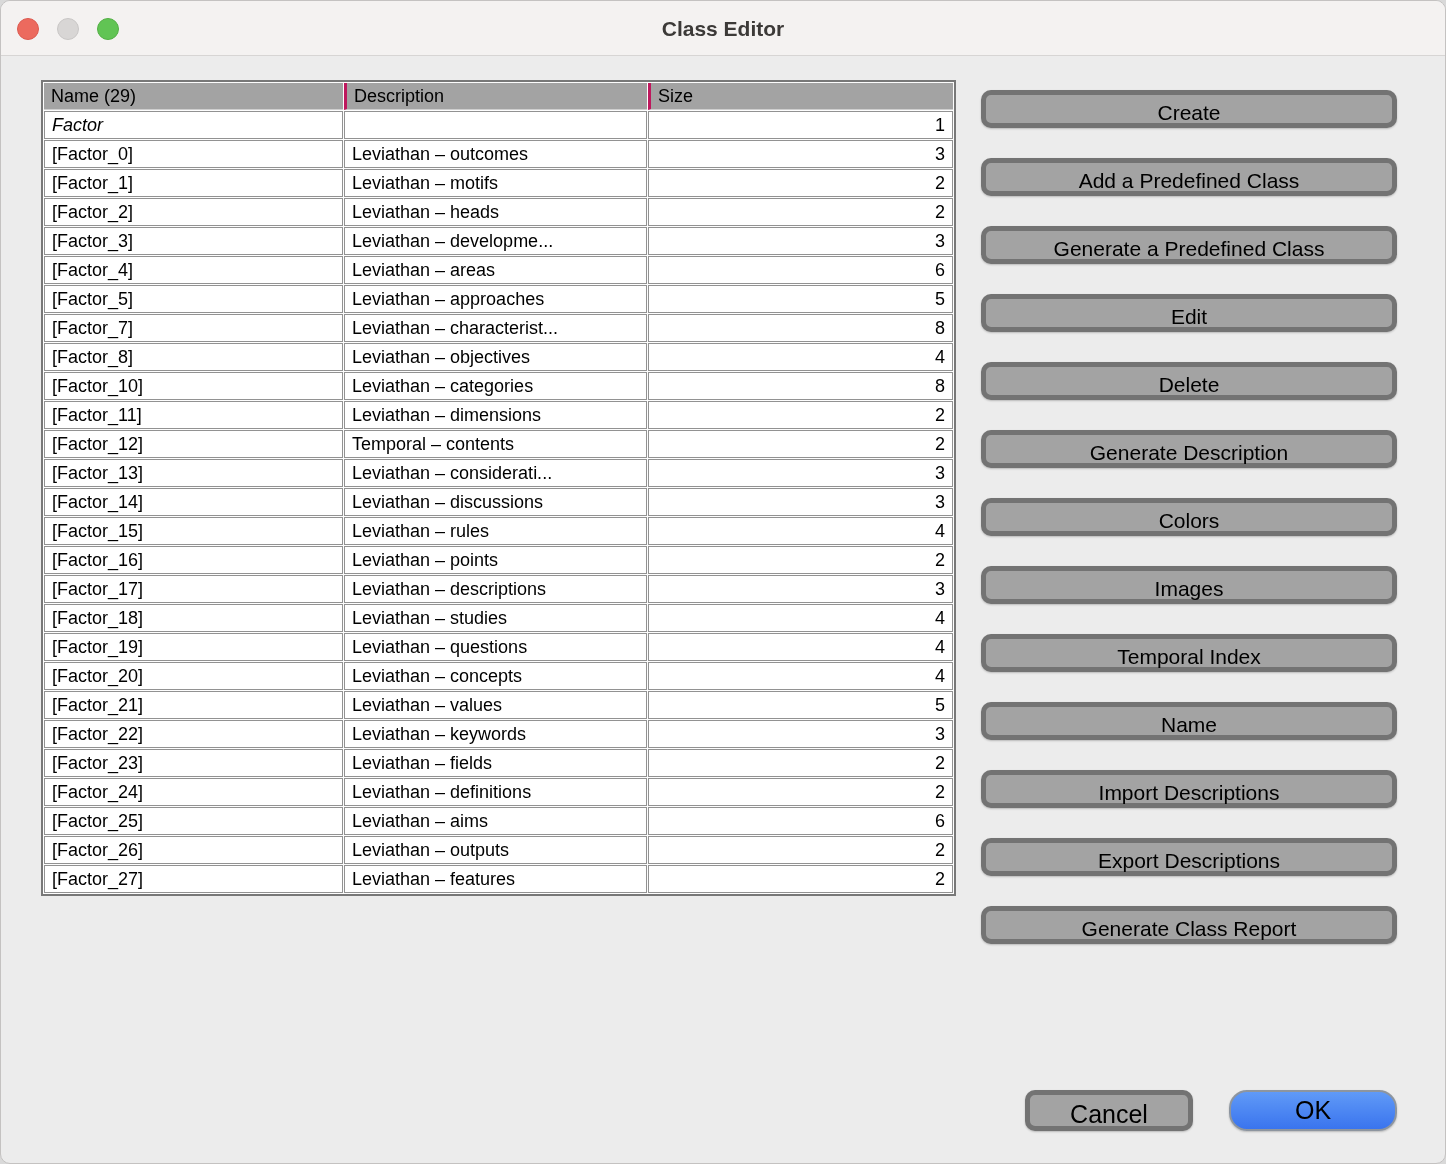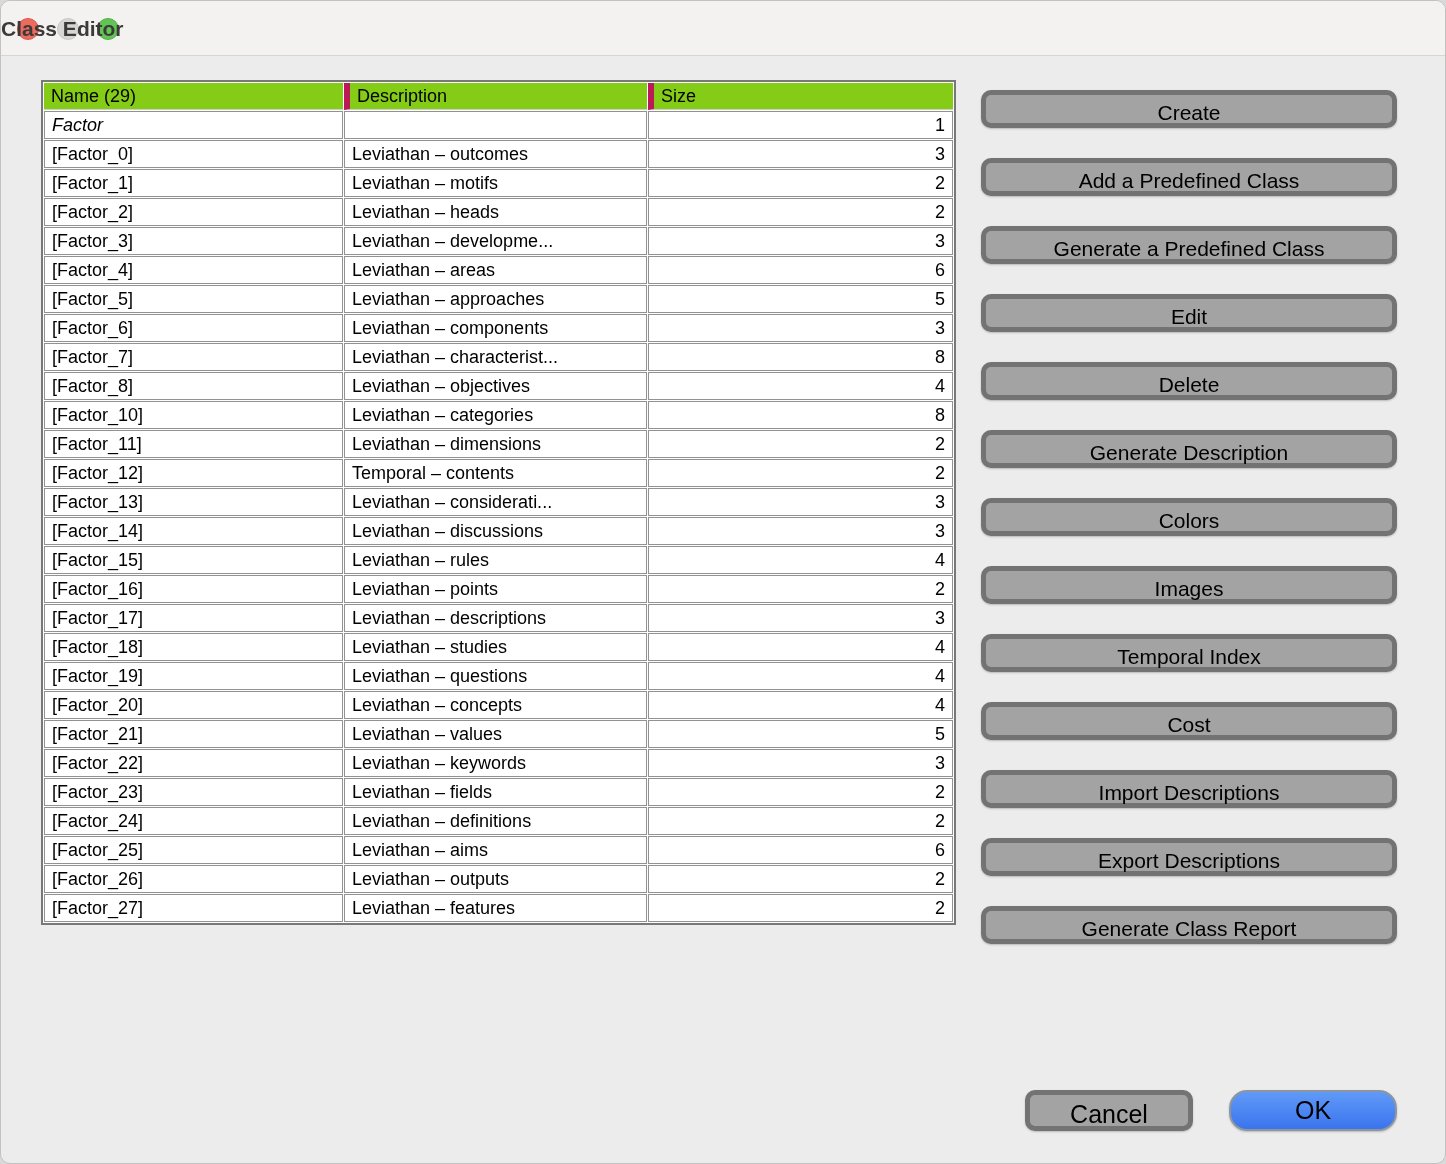--- a/index.html
+++ b/index.html
@@ -20,21 +20,21 @@
     background: #f4f2f1;
     border-bottom: 1px solid #d7d5d4;
   }
   .lights { position: absolute; top: 17px; left: 16px; display: flex; gap: 18px; }
   .light { width: 22px; height: 22px; border-radius: 50%; display: inline-block; }
   .light-red   { background: #ec6a5e; border: 1px solid #dd5a50; }
   .light-gray  { background: #d8d6d5; border: 1px solid #c9c7c6; }
   .light-green { background: #61c454; border: 1px solid #53b045; }
   .title {
     position: absolute; top: 0; left: 0; right: 0; height: 55px;
-    line-height: 55px; text-align: left;
+    line-height: 55px; text-align: center;
     font-size: 21px; font-weight: bold; color: #3c3a38;
   }
 
   
   .table-wrap {
     position: absolute; left: 40px; top: 79px; width: 915px;
     border: 2px solid #787878;
     background: #ffffff;
   }
   table.class-table {
@@ -45,25 +45,25 @@
     background: #fdfdfd;
     font-size: 18px;
     color: #000;
   }
   col.c-name { width: 299px; }
   col.c-desc { width: 303px; }
   col.c-size { width: auto; }
   th {
     font-weight: normal; text-align: left;
     height: 27px; padding: 1px 7px;
-    background: #84cc16;
+    background: #a3a3a3;
     border-bottom: 1px solid #cfcfcf;
     white-space: nowrap; overflow: hidden;
   }
-  th + th { border-left: 6px solid #be185d; }
+  th + th { border-left: 3px solid #be185d; }
   td {
     height: 28px; padding: 0 7px;
     background: #ffffff;
     border: 1px solid #929292;
     white-space: nowrap; overflow: hidden;
     vertical-align: middle;
   }
   td.col-size { text-align: right; }
   td.italic { font-style: italic; }
 
@@ -162,25 +162,20 @@
             <td class="col-name">[Factor_4]</td>
             <td class="col-desc">Leviathan – areas</td>
             <td class="col-size">6</td>
           </tr>
           <tr>
             <td class="col-name">[Factor_5]</td>
             <td class="col-desc">Leviathan – approaches</td>
             <td class="col-size">5</td>
           </tr>
           <tr>
-            <td class="col-name">[Factor_6]</td>
-            <td class="col-desc">Leviathan – components</td>
-            <td class="col-size">3</td>
-          </tr>
-          <tr>
             <td class="col-name">[Factor_7]</td>
             <td class="col-desc">Leviathan – characterist...</td>
             <td class="col-size">8</td>
           </tr>
           <tr>
             <td class="col-name">[Factor_8]</td>
             <td class="col-desc">Leviathan – objectives</td>
             <td class="col-size">4</td>
           </tr>
           <tr>
@@ -280,21 +275,21 @@
   <div class="actions">
       <button class="btn action">Create</button>
       <button class="btn action">Add a Predefined Class</button>
       <button class="btn action">Generate a Predefined Class</button>
       <button class="btn action">Edit</button>
       <button class="btn action">Delete</button>
       <button class="btn action">Generate Description</button>
       <button class="btn action">Colors</button>
       <button class="btn action">Images</button>
       <button class="btn action">Temporal Index</button>
-      <button class="btn action">Cost</button>
+      <button class="btn action">Name</button>
       <button class="btn action">Import Descriptions</button>
       <button class="btn action">Export Descriptions</button>
       <button class="btn action">Generate Class Report</button>
     </div>
 
   <button class="btn footer-btn cancel">Cancel</button>
   <button class="btn footer-btn ok">OK</button>
 
 </div>
 

